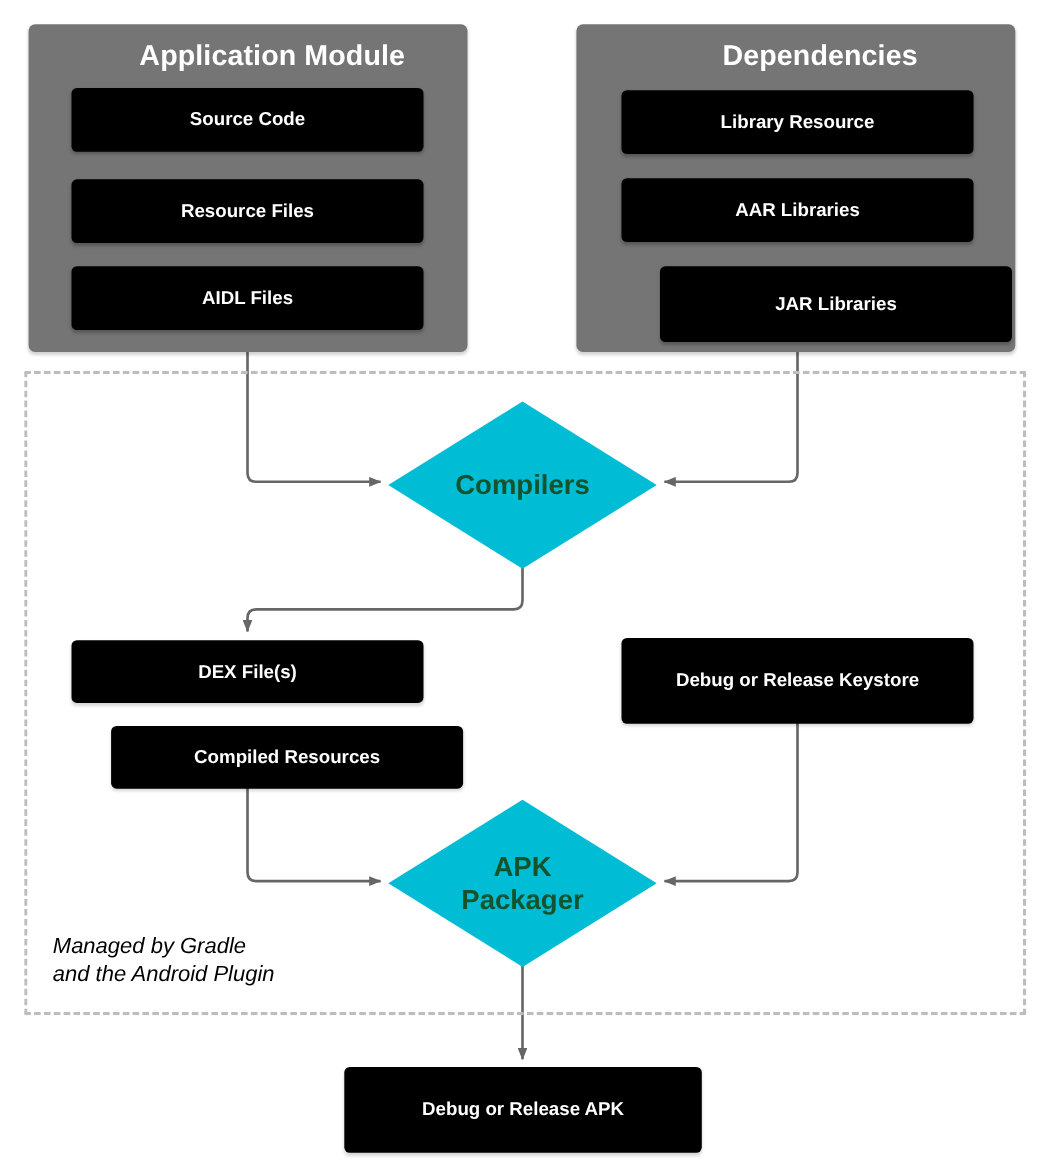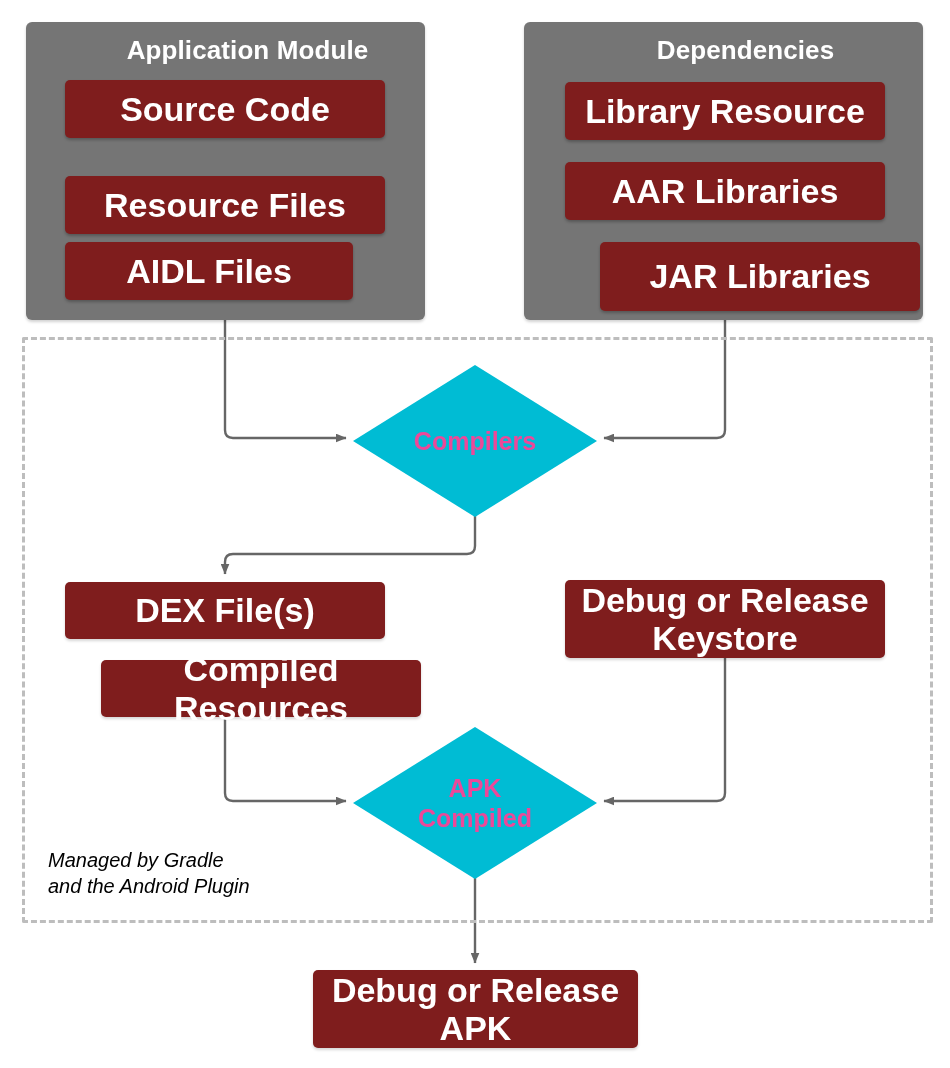--- a/index.html
+++ b/index.html
@@ -37,24 +37,24 @@
     font-size: 26px;
     font-weight: bold;
     text-align: center;
     line-height: 1.1;
     padding-top: 14px;
     letter-spacing: 0.1px;
     padding-left: 44px;
   }
   .chip {
     position: absolute;
-    background: #7f1d1d;
+    background: #000000;
     border-radius: 5px;
     color: #ffffff;
-    font-size: 34px;
+    font-size: 17px;
     font-weight: bold;
     display: flex;
     align-items: center;
     justify-content: center;
     text-align: center;
     line-height: 1.12;
     box-shadow: 0 2px 3px rgba(0,0,0,0.16);
     z-index: 3;
   }
   .chip.inner {
@@ -70,21 +70,21 @@
     position: absolute;
     color: #000000;
     font-size: 20px;
     font-style: italic;
     line-height: 1.28;
     z-index: 2;
     white-space: pre-line;
   }
   .diamond-label {
     position: absolute;
-    color: #ec4899;
+    color: #14532d;
     font-size: 25px;
     font-weight: bold;
     text-align: center;
     line-height: 1.22;
     z-index: 4;
     white-space: pre-line;
     display: flex;
     align-items: center;
     justify-content: center;
   }
@@ -117,22 +117,22 @@
   </svg>
 
   <div class="dashed-region" style="left:22px; top:337px; width:905px; height:580px;"></div>
   <div class="region-note" style="left:48px; top:848px; width:300px;">Managed by Gradle
 and the Android Plugin</div>
 
   <div class="group-panel" style="left:26px; top:22px; width:399px; height:298px;">
     <div class="group-title">Application Module</div>
   </div>
   <div class="chip inner" style="left:65px; top:80px; width:320px; height:58px;">Source Code</div>
-  <div class="chip inner" style="left:65px; top:176px; width:320px; height:58px;text-align:right;">Resource Files</div>
-  <div class="chip inner" style="left:65px; top:242px; width:288px; height:58px;">AIDL Files</div>
+  <div class="chip inner" style="left:65px; top:163px; width:320px; height:58px;text-align:right;">Resource Files</div>
+  <div class="chip inner" style="left:65px; top:242px; width:320px; height:58px;">AIDL Files</div>
 
   <div class="group-panel" style="left:524px; top:22px; width:399px; height:298px;">
     <div class="group-title">Dependencies</div>
   </div>
   <div class="chip inner" style="left:565px; top:82px; width:320px; height:58px;">Library Resource</div>
   <div class="chip inner" style="left:565px; top:162px; width:320px; height:58px;">AAR Libraries</div>
   <div class="chip inner" style="left:565px; top:242px; width:320px; height:69px;margin-left:35px;">JAR Libraries</div>
 
   <svg style="position:absolute; left:348px; top:360px; z-index:3;" width="254" height="162" viewBox="0 0 254 162">
     <polygon points="127,5 249,81 127,157 5,81" fill="#00BCD4"></polygon>
@@ -142,18 +142,18 @@
   <div class="chip" style="left:65px; top:582px; width:320px; height:57px;">DEX File(s)</div>
   <div class="chip" style="left:65px; top:660px; width:320px; height:57px;margin-left:36px;">Compiled Resources</div>
 
   <div class="chip" style="left:565px; top:580px; width:320px; height:78px;">Debug or Release
 Keystore</div>
 
   <svg style="position:absolute; left:348px; top:722px; z-index:3;" width="254" height="162" viewBox="0 0 254 162">
     <polygon points="127,5 249,81 127,157 5,81" fill="#00BCD4"></polygon>
   </svg>
   <div class="diamond-label" style="left:348px; top:722px; width:254px; height:162px;">APK
-Compiled</div>
+Packager</div>
 
   <div class="chip" style="left:313px; top:970px; width:325px; height:78px;">Debug or Release
 APK</div>
 
 </div>
 
 </body></html>

